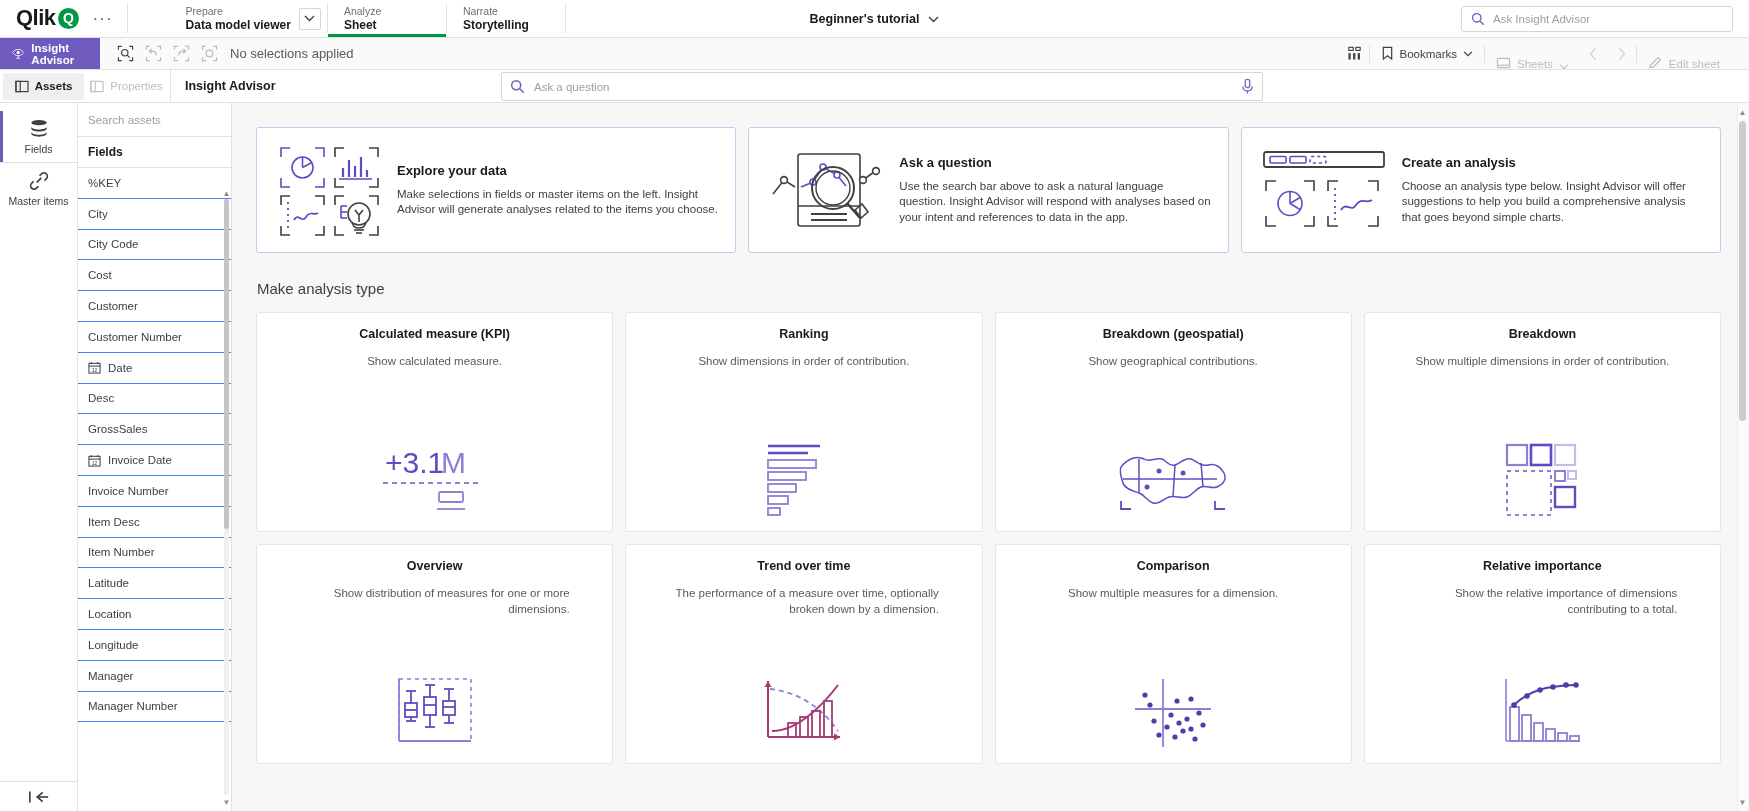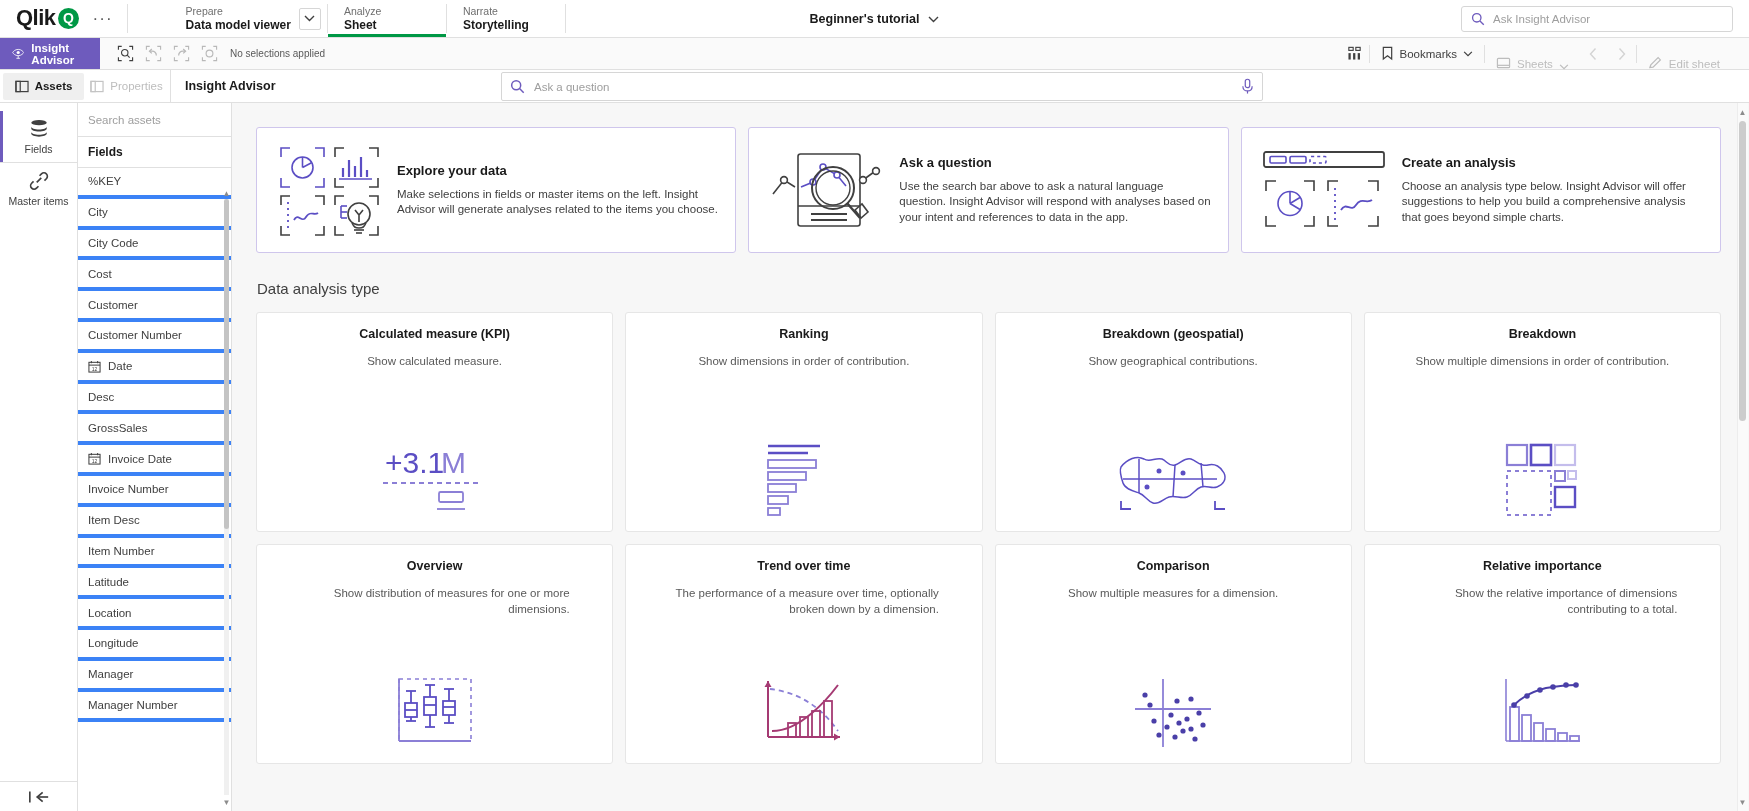--- a/index.html
+++ b/index.html
@@ -75,21 +75,21 @@
     width: 100px; background: #6e5bbd; color: #fff;
     display: flex; align-items: center; gap: 7px; padding-left: 12px;
     font-size: 11.5px; font-weight: 700; cursor: pointer;
   }
   .selbar-tools { display: flex; align-items: center; gap: 2px; padding-left: 12px; }
   .tool-btn {
     width: 26px; height: 26px; display: flex; align-items: center; justify-content: center;
     cursor: pointer;
   }
   .tool-btn.disabled { opacity: 0.35; cursor: default; }
-  .selbar-msg { font-size: 10px; color: #595959; margin-left: 8px; display:flex; align-items:center; }
+  .selbar-msg { font-size: 13px; color: #595959; margin-left: 8px; display:flex; align-items:center; }
   .selbar-spacer { flex: 1; }
   .selbar-right { display: flex; align-items: center; gap: 0; padding-right: 18px; }
   .sb-btn {
     display: flex; align-items: center; gap: 6px; padding: 0 11px; height: 32px;
     font-size: 11.5px; color: #404040; cursor: pointer;
   }
   .sb-btn.disabled { color: #bdbdbd; cursor: default; align-items: flex-end; }
   .sb-divider { width: 1px; height: 18px; background: #e0e0e0; }
   .sb-icon-btn {
     width: 28px; height: 32px; display:flex; align-items:center; justify-content:center;
@@ -151,21 +151,21 @@
     border-bottom: 1px solid #e0e0e0;
   }
   .fields-head {
     height: 31px; flex: 0 0 31px; display: flex; align-items: center; padding: 0 10px;
     font-size: 12px; font-weight: 700; color: #1a1a1a; border-bottom: 1px solid #e0e0e0;
   }
   .fields-list { flex: 1; overflow: hidden; position: relative; }
   .field-row {
     height: 30.8px; display: flex; align-items: center; gap: 7px;
     padding: 0 10px; font-size: 11.5px; color: #404040;
-    border-bottom: 4px solid #3b82f6; cursor: pointer; white-space: nowrap;
+    border-bottom: 1px solid #3b82f6; cursor: pointer; white-space: nowrap;
   }
   .cal-icon { flex: 0 0 13px; }
   .assets-scroll {
     position: absolute; right: 2px; top: 96px; width: 5px; height: 330px;
     background: #c4c4c4; border-radius: 3px;
   }
   .assets-scroll-track {
     position: absolute; right: 2px; top: 96px; width: 5px; bottom: 16px;
     background: #f0f0f0;
   }
@@ -641,21 +641,21 @@
               </svg>
             </div>
             <div class="info-card-body">
               <div class="info-card-title">Create an analysis</div>
               <div class="info-card-desc">Choose an analysis type below. Insight Advisor will offer suggestions to help you build a comprehensive analysis that goes beyond simple charts.</div>
             </div>
           </div>
 
         </div>
 
-        <div class="section-title">Data analysis type</div>
+        <div class="section-title">Make analysis type</div>
 
         <div class="type-grid">
 
           <div class="type-card">
             <div class="type-title">Calculated measure (KPI)</div>
             <div class="type-desc">Show calculated measure.</div>
             <div class="type-ic">
               <svg width="108" height="78" viewBox="0 0 108 78">
                 <text x="4" y="34" font-family="Liberation Sans, sans-serif" font-size="30" fill="#5b4ec4">+3.1</text>
                 <text x="60" y="34" font-family="Liberation Sans, sans-serif" font-size="30" fill="#8b7fd6">M</text>

